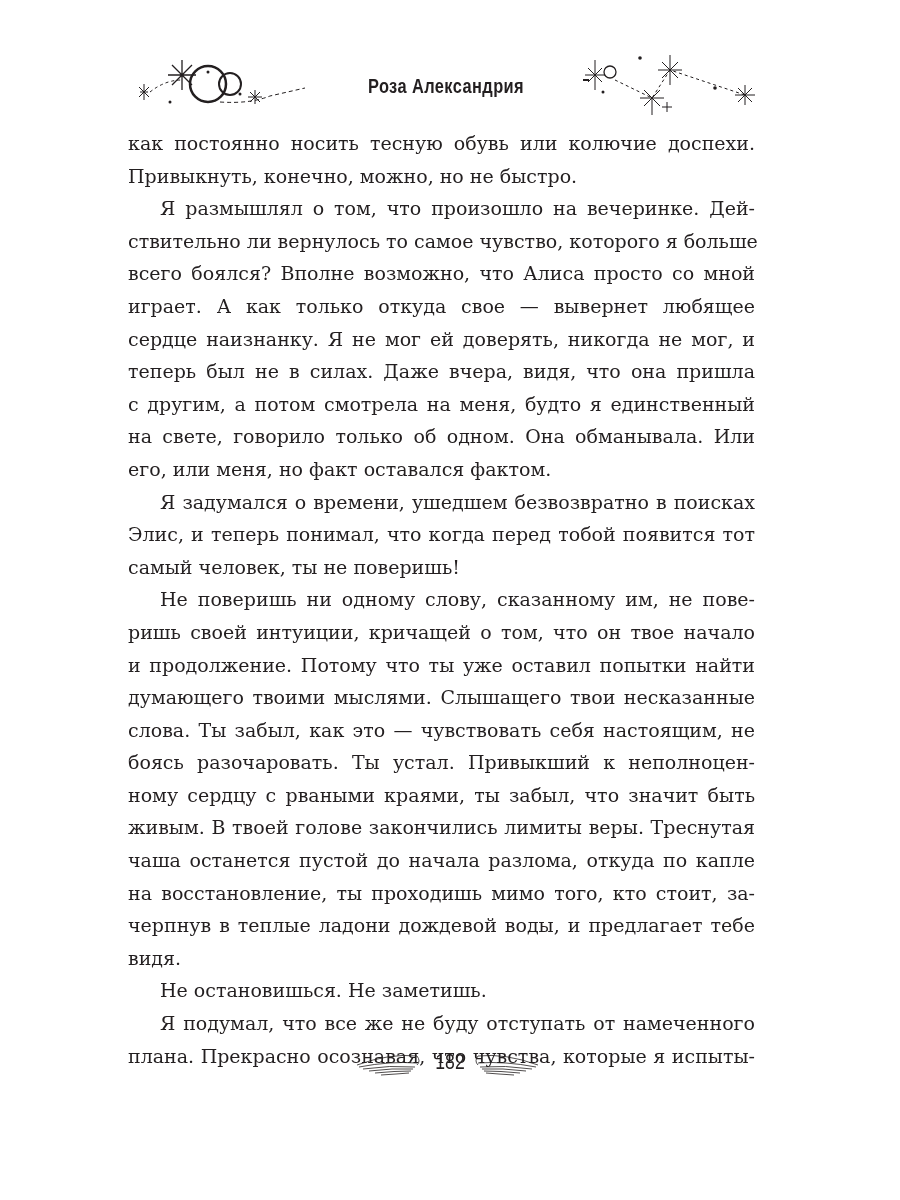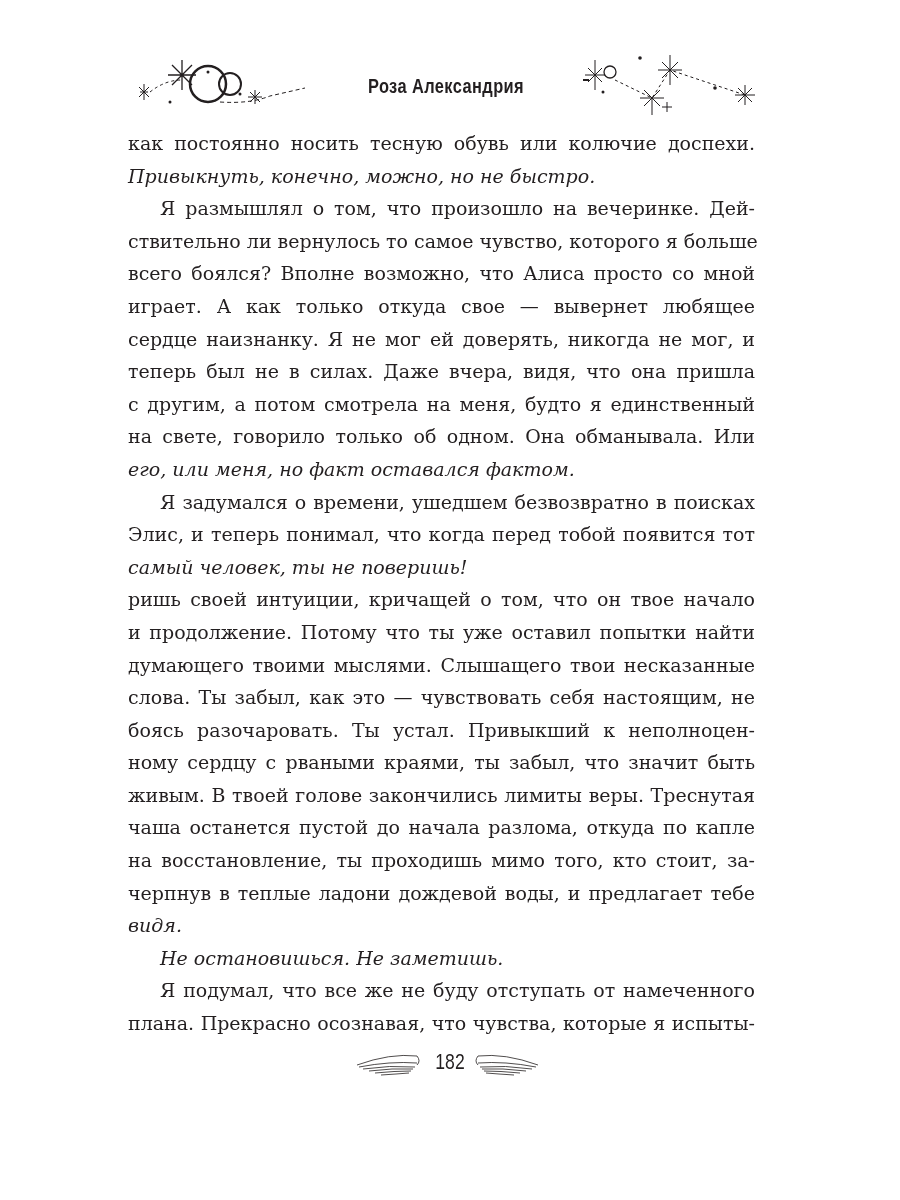--- a/index.html
+++ b/index.html
@@ -3,21 +3,21 @@
 <meta charset="utf-8">
 <style>
   html, body { margin:0; padding:0; background:#fff; }
   body { width:900px; height:1200px; position:relative; overflow:hidden; font-family:"DejaVu Serif", serif; color:#231f20; }
   .header { position:absolute; left:0; top:30px; width:892px; height:90px; }
   .header-title { position:absolute; left:0; right:0; top:45px; text-align:center; font-family:"Liberation Sans", sans-serif; font-weight:bold; font-size:20px; letter-spacing:0.5px; transform:scaleX(0.82); }
   .orn-left { position:absolute; left:120px; top:10px; }
   .orn-right { position:absolute; left:555px; top:10px; }
   .text { position:absolute; left:128px; top:127px; width:627px; }
   .line { font-size:19px; line-height:32.6px; height:32.6px; text-align:justify; text-align-last:justify; white-space:nowrap; overflow:visible; }
-  .line.last { text-align-last:left;font-style:italic; }
+  .line.last { text-align-last:left; }
   .line.indent { text-indent:32px; }
   .footer { position:absolute; left:0; top:1041px; width:900px; height:50px; }
   .page-num { position:absolute; left:0; right:0; top:8px; text-align:center; font-family:"Liberation Sans", sans-serif; font-size:22px; transform:scaleX(0.8); }
   .wing-l { position:absolute; left:355px; top:10px; }
   .wing-r { position:absolute; left:470px; top:10px; }
 </style>
 </head>
 <body>
 
 <div class="header">
@@ -61,20 +61,21 @@
     <div class="line">всего боялся? Вполне возможно, что Алиса просто со мной</div>
     <div class="line">играет. А как только откуда свое — вывернет любящее</div>
     <div class="line">сердце наизнанку. Я не мог ей доверять, никогда не мог, и</div>
     <div class="line">теперь был не в силах. Даже вчера, видя, что она пришла</div>
     <div class="line">с другим, а потом смотрела на меня, будто я единственный</div>
     <div class="line">на свете, говорило только об одном. Она обманывала. Или</div>
     <div class="line last">его, или меня, но факт оставался фактом.</div>
     <div class="line indent">Я задумался о времени, ушедшем безвозвратно в поисках</div>
     <div class="line">Элис, и теперь понимал, что когда перед тобой появится тот</div>
     <div class="line last">самый человек, ты не поверишь!</div>
+    <div class="line indent">Не поверишь ни одному слову, сказанному им, не пове-</div>
     <div class="line">ришь своей интуиции, кричащей о том, что он твое начало</div>
     <div class="line">и продолжение. Потому что ты уже оставил попытки найти</div>
     <div class="line">думающего твоими мыслями. Слышащего твои несказанные</div>
     <div class="line">слова. Ты забыл, как это — чувствовать себя настоящим, не</div>
     <div class="line">боясь разочаровать. Ты устал. Привыкший к неполноцен-</div>
     <div class="line">ному сердцу с рваными краями, ты забыл, что значит быть</div>
     <div class="line">живым. В твоей голове закончились лимиты веры. Треснутая</div>
     <div class="line">чаша останется пустой до начала разлома, откуда по капле</div>
     <div class="line">на восстановление, ты проходишь мимо того, кто стоит, за-</div>
     <div class="line">черпнув в теплые ладони дождевой воды, и предлагает тебе</div>

